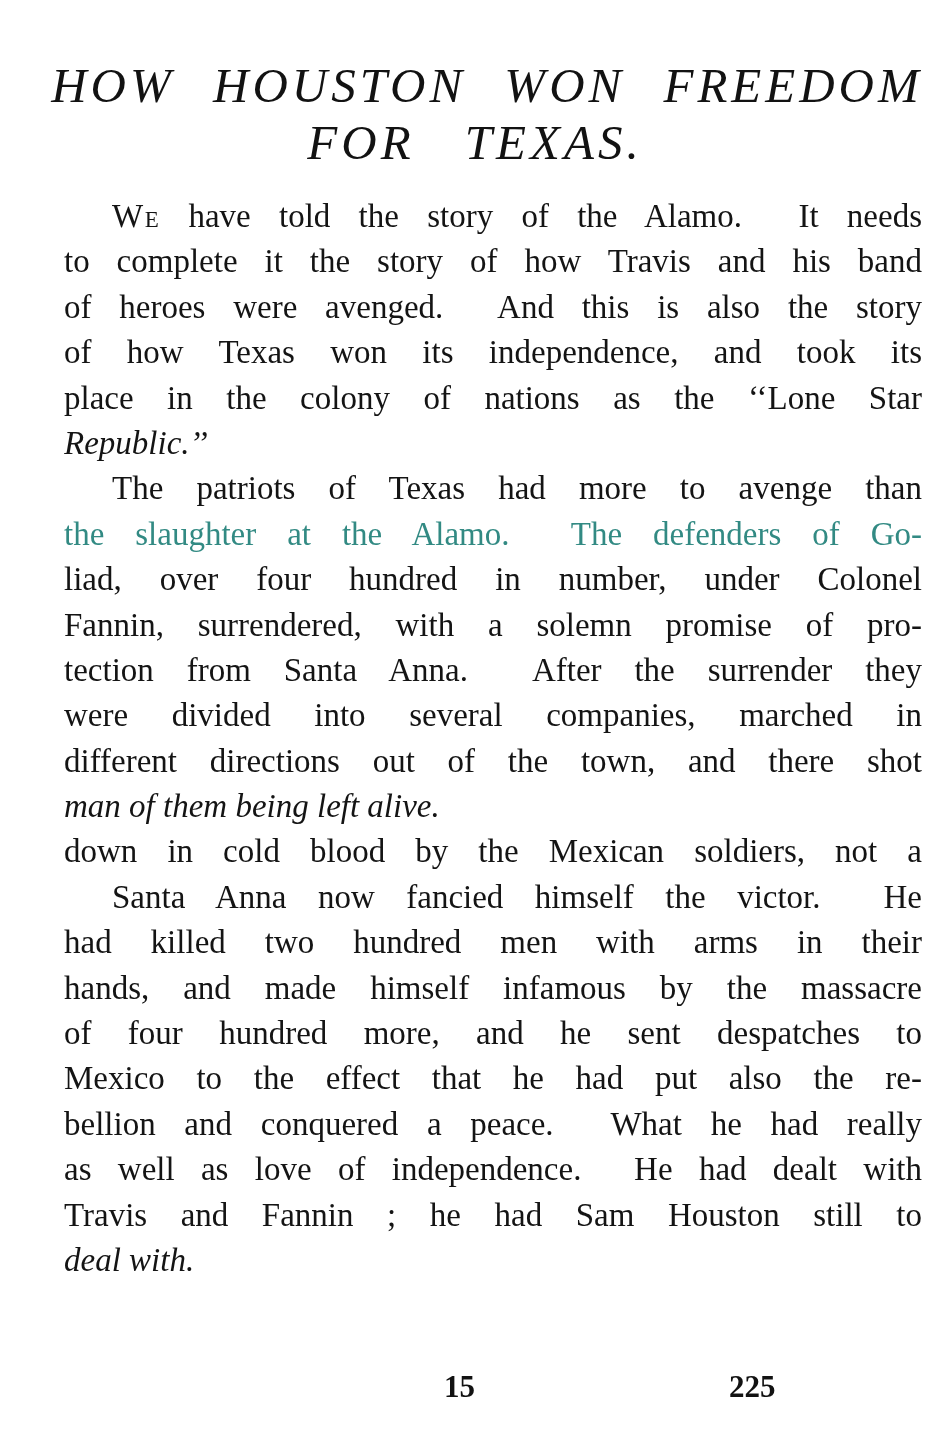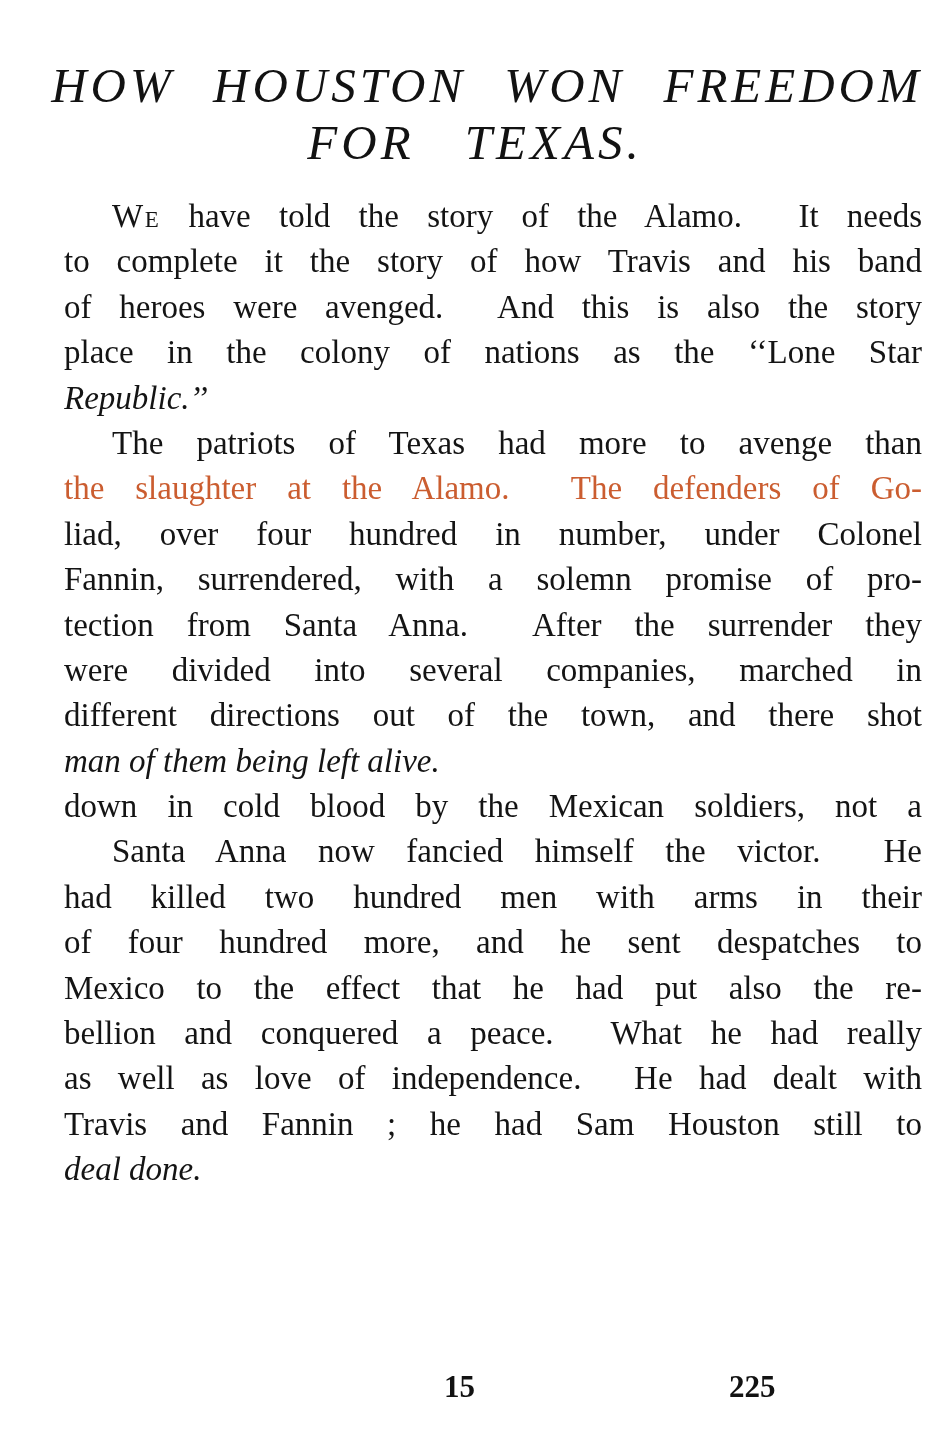--- a/index.html
+++ b/index.html
@@ -49,21 +49,21 @@
     text-justify: inter-word;
     height: 45.4px;
     overflow: hidden;
   }
   .line.lastline {
     text-align-last: left;
     font-style: italic;
     -moz-text-align-last: left;
   }
   .line.indent { text-indent: 48px; }
-  .line.faded { color: #c2410c; opacity: 0.85; }
+  .line.faded { color: #0f766e; opacity: 0.85; }
   .smallcaps { font-variant: small-caps; letter-spacing: 1.5px; }
   .folio {
     position: absolute;
     top: 1340px;
     font-size: 31px;
     font-weight: 700;
     color: #121212;
     line-height: 36px;
     margin-top: 29px;
   }
@@ -79,45 +79,47 @@
     <div class="title-line1">HOW HOUSTON WON FREEDOM</div>
     <div class="title-line2">FOR TEXAS.</div>
   </div>
 
   <div class="body-text">
 
     <div>
       <div class="line indent"><span class="smallcaps">We</span><span> have told the story of the Alamo.  It needs</span></div>
       <div class="line">to complete it the story of how Travis and his band</div>
       <div class="line">of heroes were avenged.  And this is also the story</div>
+      <div class="line">of how Texas won its independence, and took its</div>
       <div class="line">place in the colony of nations as the ‘‘Lone Star</div>
       <div class="line lastline">Republic.’’</div>
     </div>
 
     <div>
       <div class="line indent">The patriots of Texas had more to avenge than</div>
       <div class="line faded">the slaughter at the Alamo.  The defenders of Go-</div>
       <div class="line">liad, over four hundred in number, under Colonel</div>
       <div class="line">Fannin, surrendered, with a solemn promise of pro-</div>
       <div class="line">tection from Santa Anna.  After the surrender they</div>
       <div class="line">were divided into several companies, marched in</div>
       <div class="line">different directions out of the town, and there shot</div>
       <div class="line lastline">man of them being left alive.</div>
       <div class="line">down in cold blood by the Mexican soldiers, not a</div>
     </div>
 
     <div>
       <div class="line indent">Santa Anna now fancied himself the victor.  He</div>
       <div class="line">had killed two hundred men with arms in their</div>
+      <div class="line">hands, and made himself infamous by the massacre</div>
       <div class="line">of four hundred more, and he sent despatches to</div>
       <div class="line">Mexico to the effect that he had put also the re-</div>
       <div class="line">bellion and conquered a peace.  What he had really</div>
       <div class="line">as well as love of independence.  He had dealt with</div>
       <div class="line">Travis and Fannin ; he had Sam Houston still to</div>
-      <div class="line lastline">deal done.</div>
+      <div class="line lastline">deal with.</div>
     </div>
 
   </div>
 
   <span class="folio signature">15</span>
   <span class="folio pagenum">225</span>
 
 </div>
 
 </body></html>

